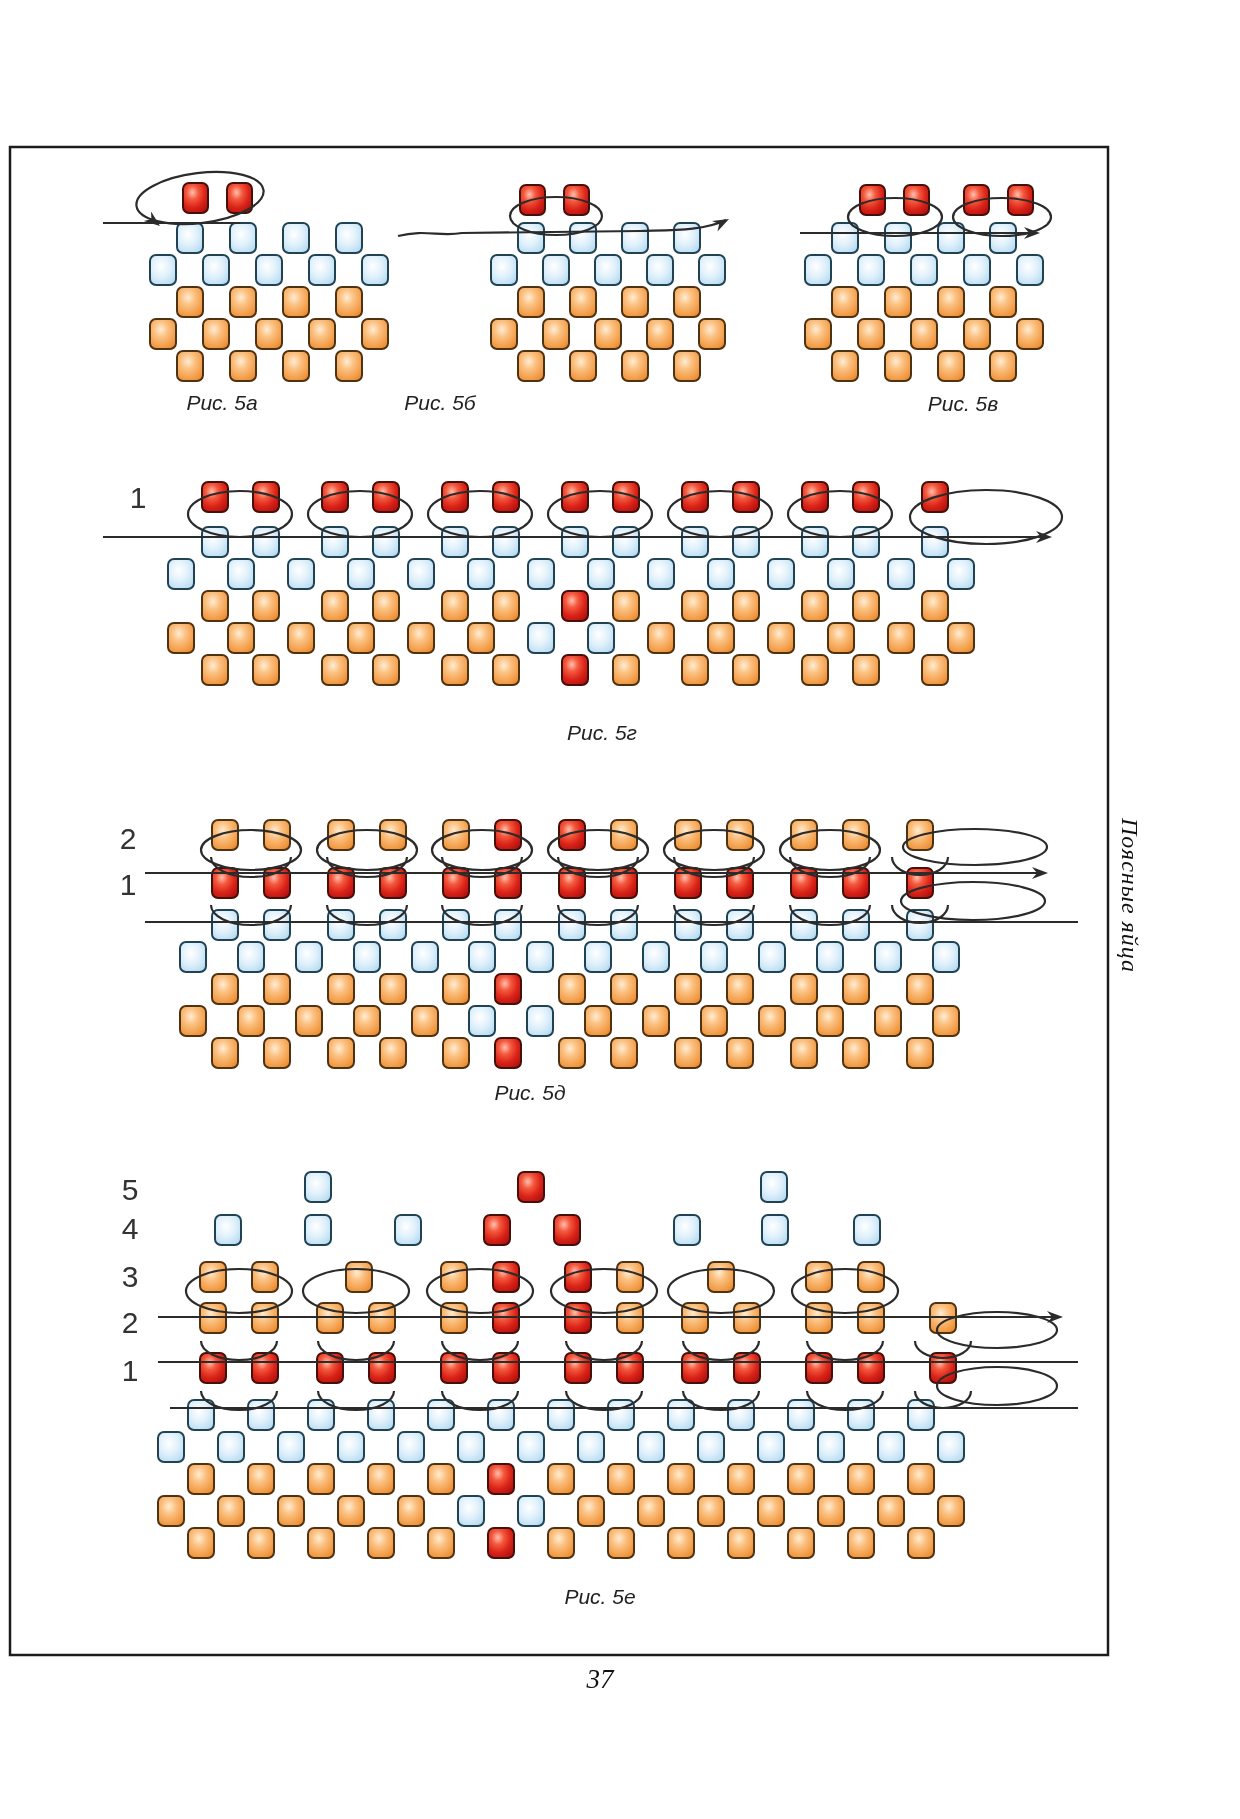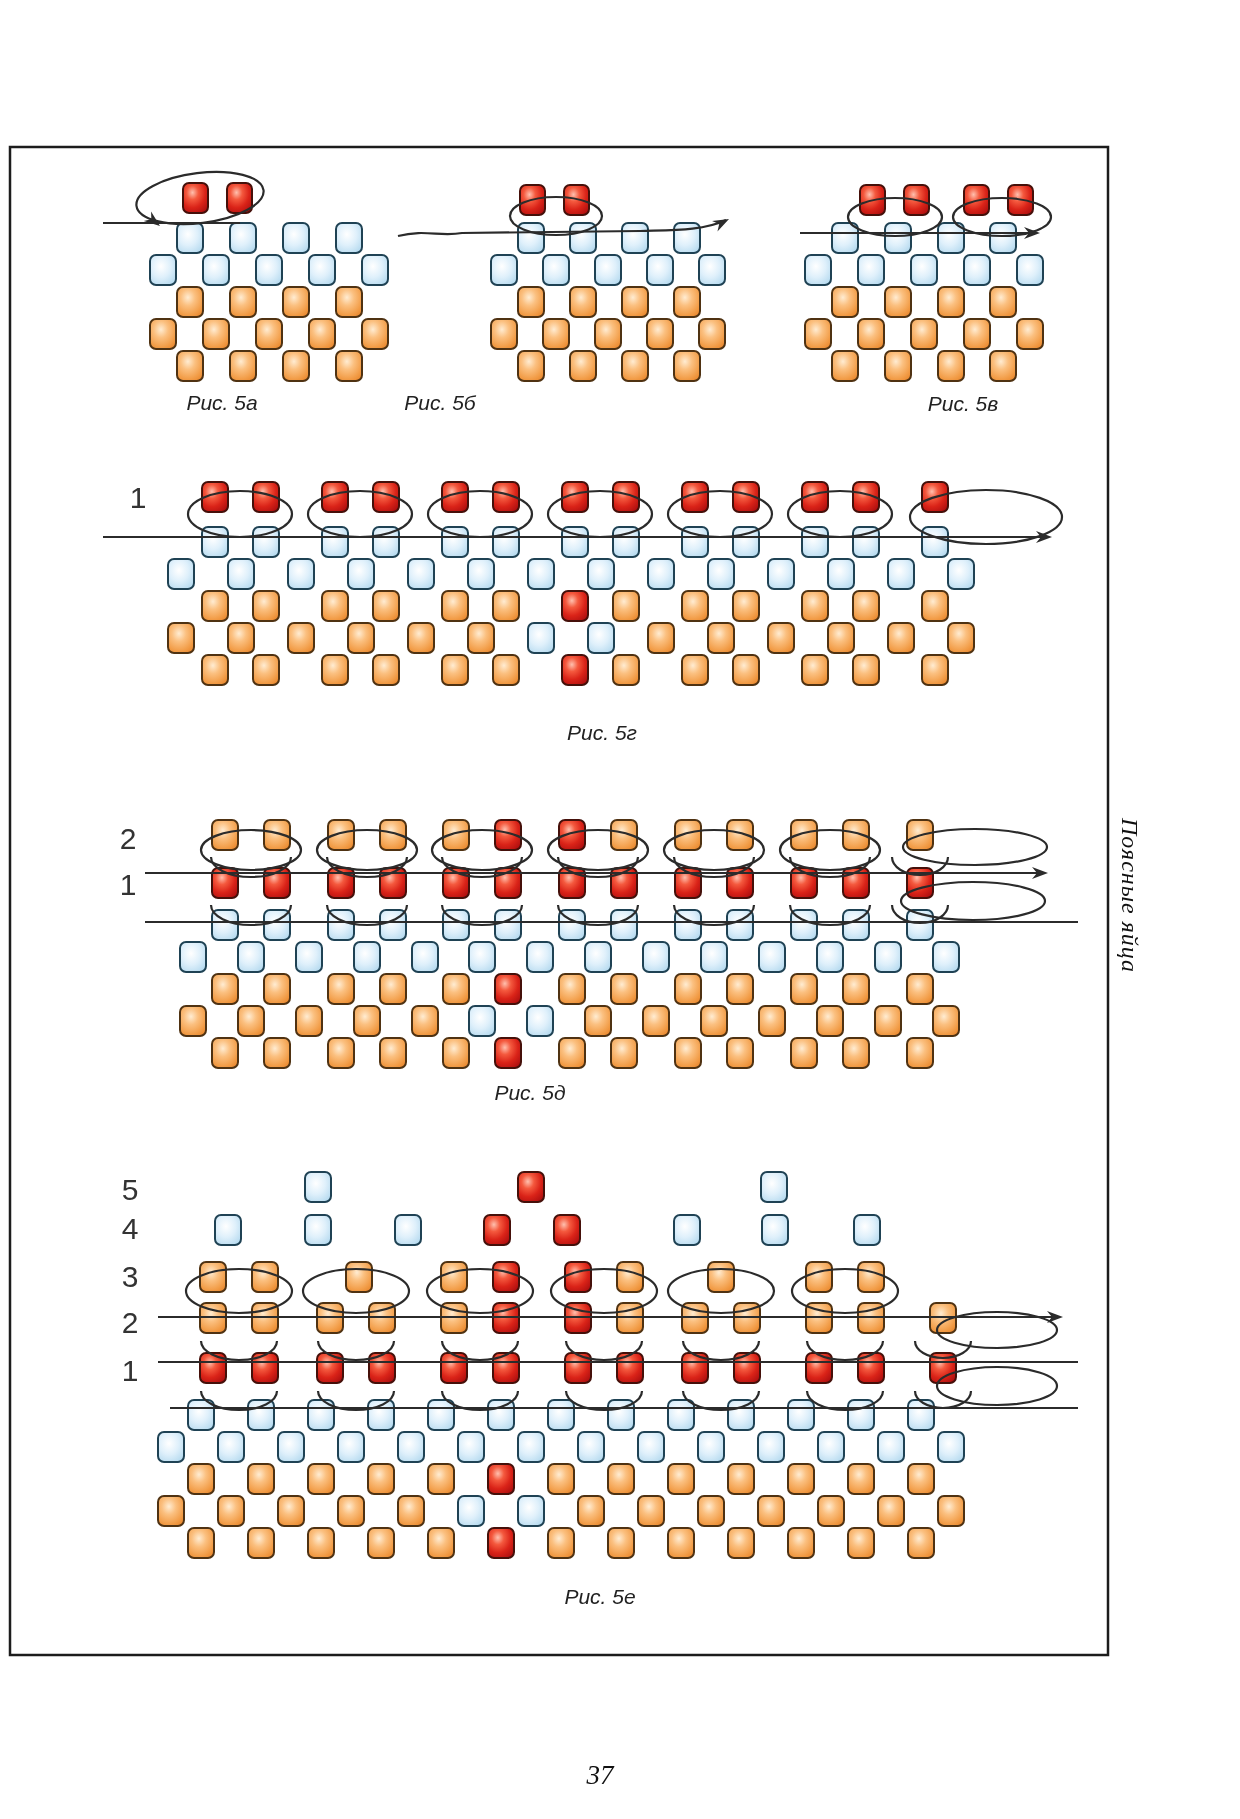--- a/index.html
+++ b/index.html
@@ -2,21 +2,21 @@
 <html><head>
 <meta charset="utf-8">
 <style>
   html,body{margin:0;padding:0;background:#ffffff;}
   .page{position:relative;width:1240px;height:1819px;background:#ffffff;overflow:hidden;
         font-family:"Liberation Sans",sans-serif;border-radius:21px;}
   #diagram{position:absolute;left:0;top:0;}
   .side-text{position:absolute;left:1116px;top:818px;writing-mode:vertical-rl;
              font-family:"Liberation Serif",serif;font-style:italic;font-size:24px;
              color:#111;letter-spacing:1px;}
-  .page-number{position:absolute;left:560px;top:1760px;width:80px;text-align:center;
+  .page-number{position:absolute;left:560px;top:1664px;width:80px;text-align:center;
                font-family:"Liberation Serif",serif;font-style:italic;font-size:27px;color:#111;}
   .bead{stroke-width:2;}
   .bead-red{fill:url(#g-red);stroke:#45100a;}
   .bead-orange{fill:url(#g-orange);stroke:#4f3212;}
   .bead-blue{fill:url(#g-blue);stroke:#1f4254;}
   .thread{fill:none;stroke:#2b2b2b;stroke-width:2.2;}
   .arrowhead{fill:#2b2b2b;stroke:none;}
   .caption{font-family:"Liberation Sans",sans-serif;font-style:italic;font-size:21px;fill:#222;}
   .rowlabel{font-family:"Liberation Sans",sans-serif;font-size:30px;fill:#333;}
   .frame{fill:none;stroke:#1c1c1c;stroke-width:2.5;}

